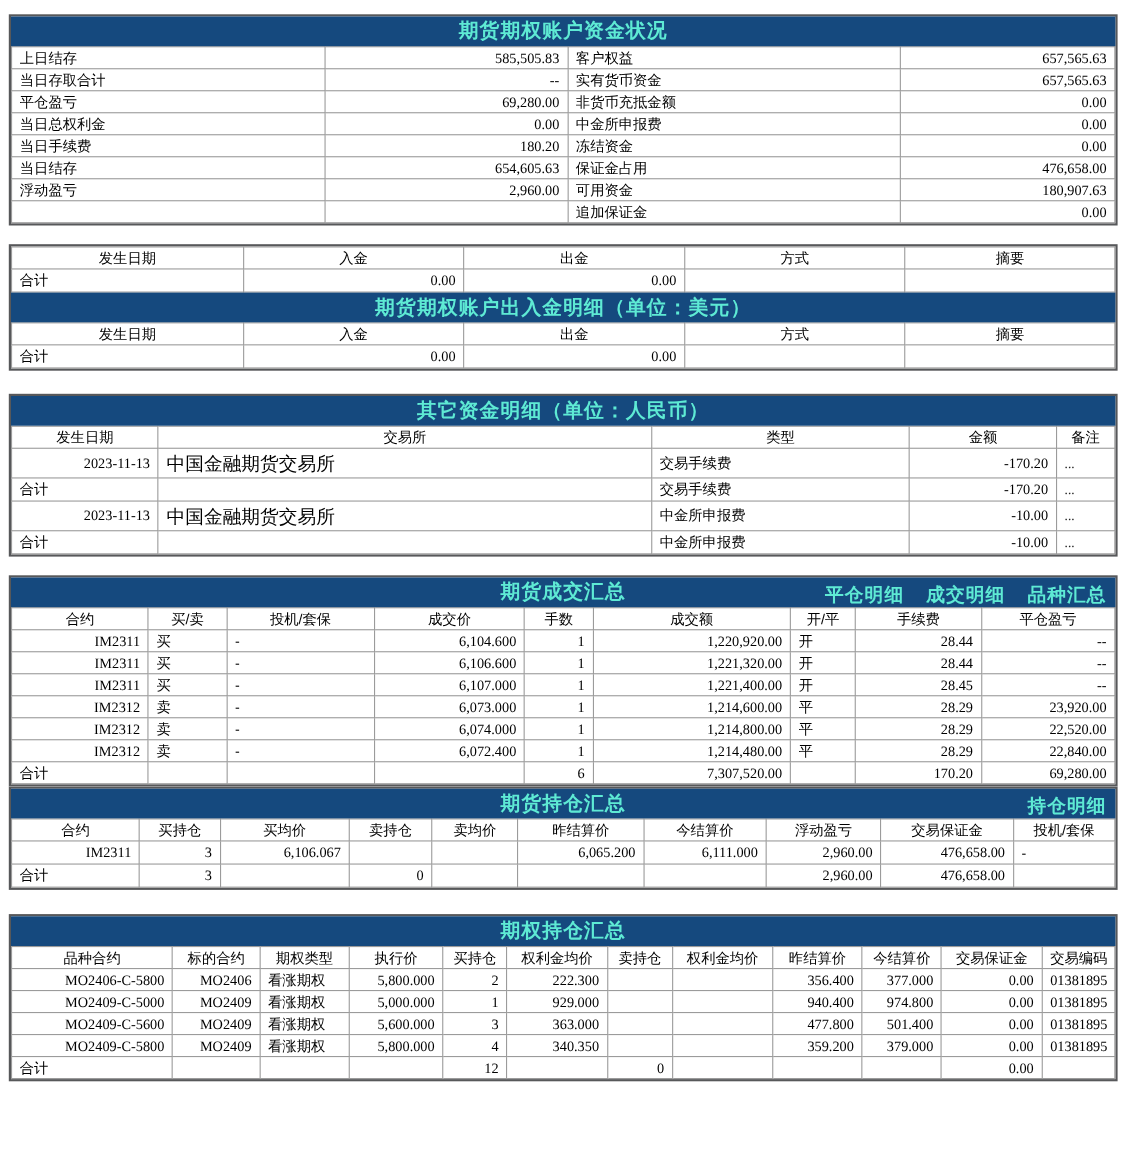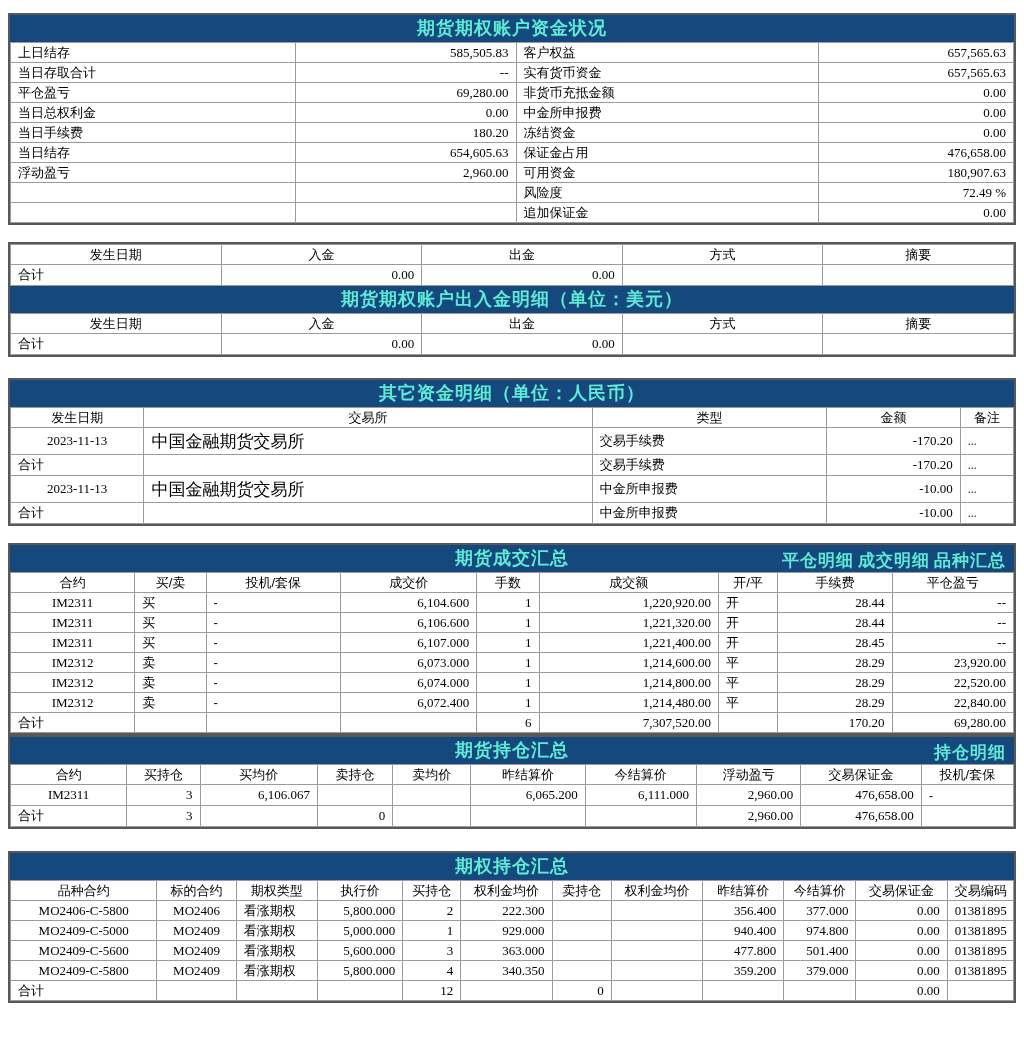--- a/index.html
+++ b/index.html
@@ -1,34 +1,34 @@
 <!DOCTYPE html>
 <html><head>
 <meta charset="utf-8">
 <style>
   html,body{margin:0;padding:0;background:#fff;}
   body{width:1024px;height:1045px;font-family:"Liberation Sans",sans-serif;color:#000;}
   .page{padding:13px 8px 0 8px;}
   .sec{border:2px solid #57585a;background:#fff;}
   .mb1{margin-bottom:17px}.mb2{margin-bottom:21px}.mb3{margin-bottom:17px}.mb4{margin-bottom:0}.mb5{margin-bottom:22px}
   .title{position:relative;background:#15497e;color:#5eead4;font-weight:bold;font-size:18px;height:27px;line-height:27px;text-align:center;letter-spacing:1px;}
-  .title-links{position:absolute;right:8px;top:0;height:31px;display:flex;gap:4px;align-items:center;font-size:17px;font-weight:bold;}
+  .title-links{position:absolute;right:8px;top:0;height:31px;display:flex;gap:20px;align-items:center;font-size:17px;font-weight:bold;}
   .title-links span{cursor:pointer;}
   table{width:100%;border-collapse:collapse;table-layout:fixed;padding-left:28px;}
   td,th{border:1px solid #9b9b9b;padding:0 7px;white-space:nowrap;overflow:hidden;font-size:13px;font-weight:normal;}
   th{text-align:center;height:19px;}
   td{height:19px;}
   .t1 td{height:19px;}
   .t2 td{height:20px;}
   .t3 td.tall{height:26px;}
   .t3 td{height:20px;}
   .t5 td{height:20px;}
   .l{text-align:left;}
   .r{text-align:right;font-family:"Liberation Serif",serif;}
-  .ls{text-align:center;font-family:"Liberation Serif",serif;}
+  .ls{text-align:right;font-family:"Liberation Serif",serif;}
   .big{font-size:17px;height:26px;}
   .note{font-family:"Liberation Serif",serif;font-size:12px;color:#222;}
 </style>
 </head>
 <body>
 
 <div class="page">
 
   <div class="sec mb1">
     <div class="title"><span>期货期权账户资金状况</span></div>
@@ -74,26 +74,20 @@
             <td class="l">当日结存</td>
             <td class="r">654,605.63</td>
             <td class="l">保证金占用</td>
             <td class="r">476,658.00</td>
           </tr>
         <tr>
             <td class="l">浮动盈亏</td>
             <td class="r">2,960.00</td>
             <td class="l">可用资金</td>
             <td class="r">180,907.63</td>
-          </tr>
-        <tr>
-            <td class="l"></td>
-            <td class="r"></td>
-            <td class="l">风险度</td>
-            <td class="r">72.49 %</td>
           </tr>
         <tr>
             <td class="l"></td>
             <td class="r"></td>
             <td class="l">追加保证金</td>
             <td class="r">0.00</td>
           </tr>
       </tbody>
     </table>
   </div>

